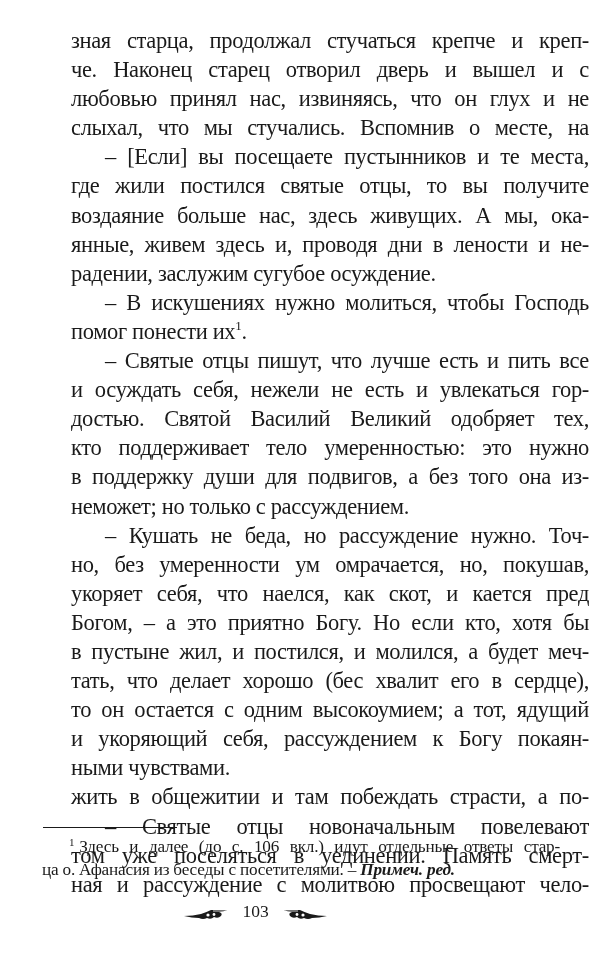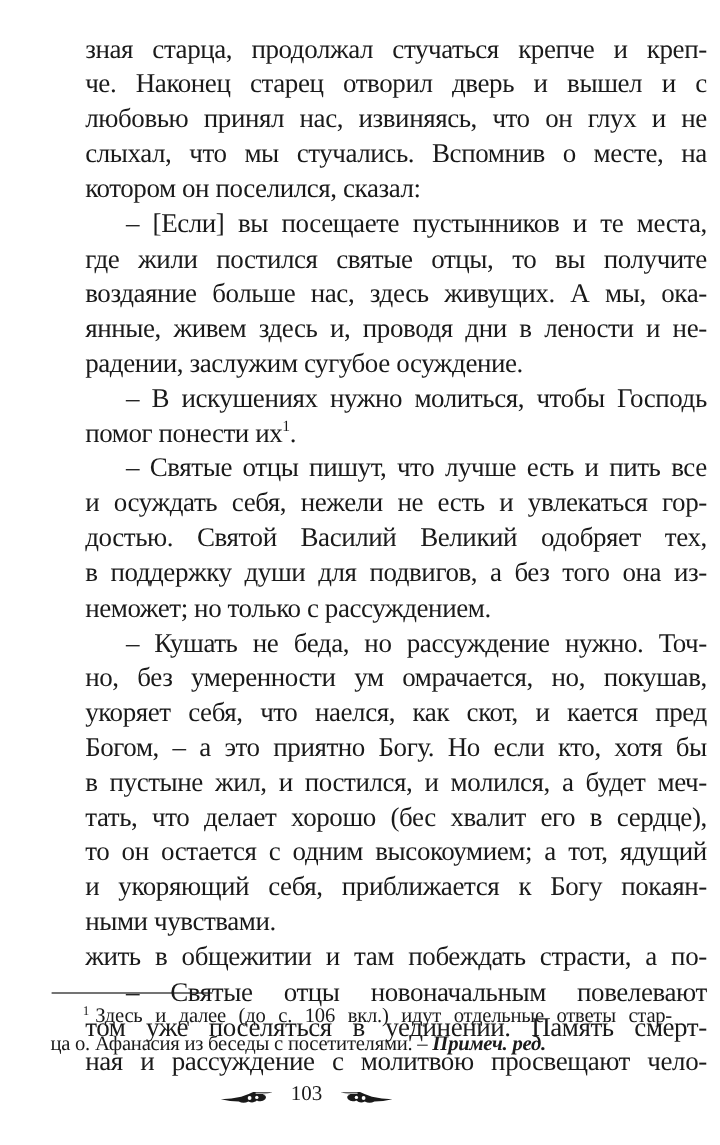--- a/index.html
+++ b/index.html
@@ -103,53 +103,53 @@
 <body>
 
 <div class="page">
   <div class="main-text">
 
     <div>
       <span class="line">зная старца, продолжал стучаться крепче и креп-</span>
       <span class="line">че. Наконец старец отворил дверь и вышел и с</span>
       <span class="line">любовью принял нас, извиняясь, что он глух и не</span>
       <span class="line">слыхал, что мы стучались. Вспомнив о месте, на</span>
-      <span class="line last">котором он поселился, сказал:</span>
     </div>
 
     <div>
       <span class="line indent">– [Если] вы посещаете пустынников и те места,</span>
       <span class="line">где жили постился святые отцы, то вы получите</span>
       <span class="line">воздаяние больше нас, здесь живущих. А мы, ока-</span>
       <span class="line">янные, живем здесь и, проводя дни в лености и не-</span>
       <span class="line last">радении, заслужим сугубое осуждение.</span>
     </div>
 
     <div>
       <span class="line indent">– В искушениях нужно молиться, чтобы Господь</span>
       <span class="line last"><span>помог понести их</span><sup class="fnref">1</sup><span>.</span></span>
     </div>
 
     <div>
       <span class="line indent">– Святые отцы пишут, что лучше есть и пить все</span>
       <span class="line">и осуждать себя, нежели не есть и увлекаться гор-</span>
       <span class="line">достью. Святой Василий Великий одобряет тех,</span>
+      <span class="line">кто поддерживает тело умеренностью: это нужно</span>
       <span class="line">в поддержку души для подвигов, а без того она из-</span>
       <span class="line last">неможет; но только с рассуждением.</span>
     </div>
 
     <div>
       <span class="line indent">– Кушать не беда, но рассуждение нужно. Точ-</span>
       <span class="line">но, без умеренности ум омрачается, но, покушав,</span>
       <span class="line">укоряет себя, что наелся, как скот, и кается пред</span>
       <span class="line">Богом, – а это приятно Богу. Но если кто, хотя бы</span>
       <span class="line">в пустыне жил, и постился, и молился, а будет меч-</span>
       <span class="line">тать, что делает хорошо (бес хвалит его в сердце),</span>
       <span class="line">то он остается с одним высокоумием; а тот, ядущий</span>
-      <span class="line">и укоряющий себя, приближается к Богу покаян-</span>
+      <span class="line">и укоряющий себя, рассуждением к Богу покаян-</span>
       <span class="line last">ными чувствами.</span>
     </div>
 
     <div>
       <span class="line">жить в общежитии и там побеждать страсти, а по-</span>
       <span class="line indent">– Святые отцы новоначальным повелевают</span>
       <span class="line">том уже поселяться в уединении. Память смерт-</span>
       <span class="line">ная и рассуждение с молитвою просвещают чело-</span>
     </div>
   </div>

